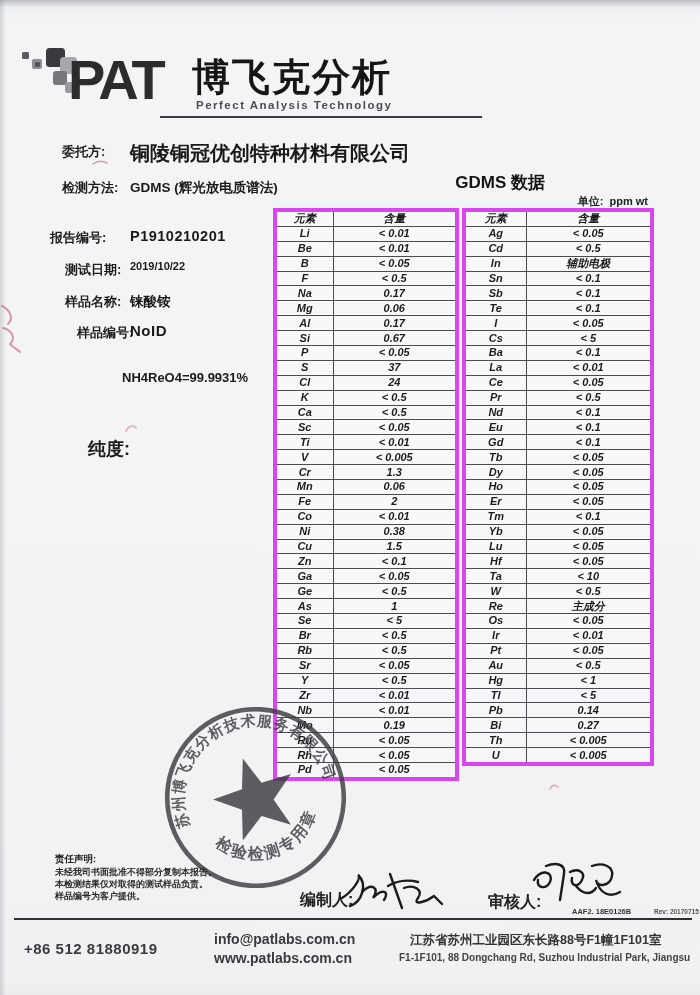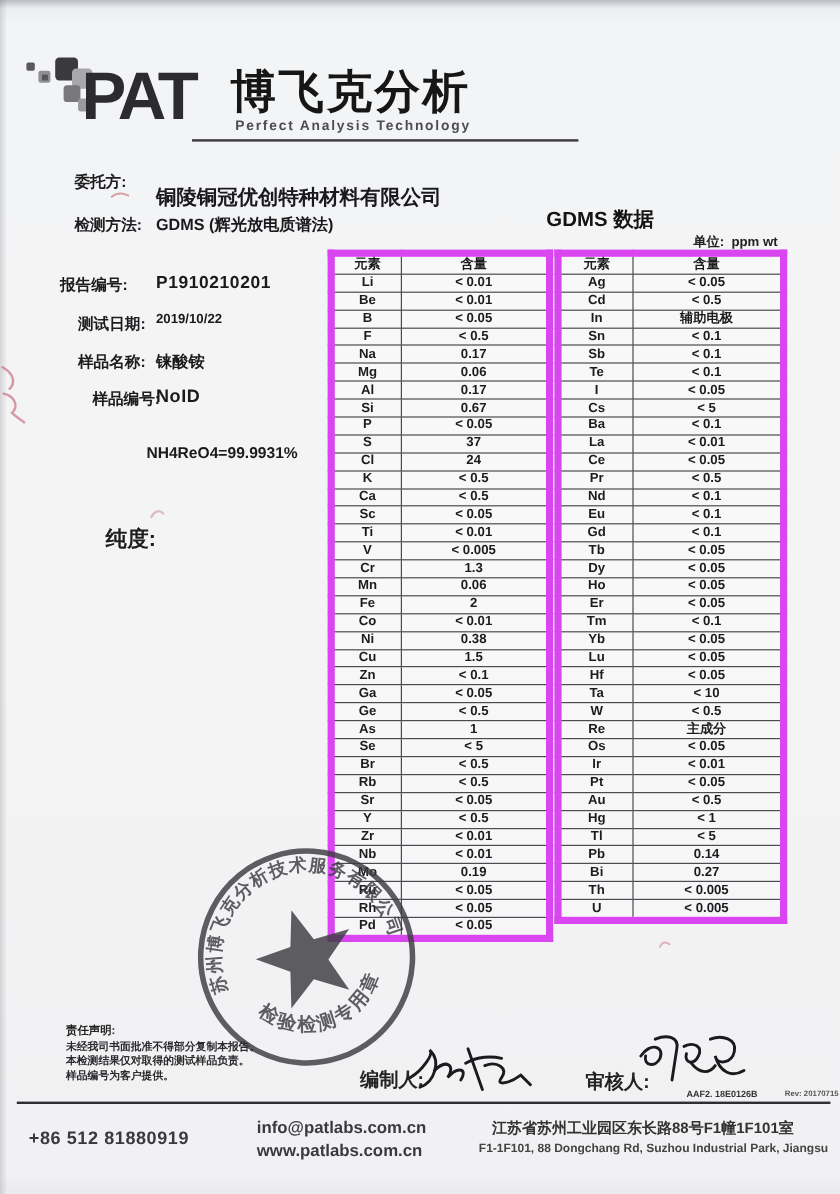--- a/index.html
+++ b/index.html
@@ -31,21 +31,21 @@
   .val{font-size:13.5px;font-weight:800;color:#1a1a1c;}
   .section-title{font-size:17px;font-weight:800;color:#141414;}
   .unit{font-size:11px;font-weight:800;color:#222;}
 
   
   table.data-table{border-collapse:collapse;table-layout:fixed;background:rgba(255,255,255,.35);}
   table.data-table th,table.data-table td{
     border:1px solid #4c4c50;height:13.9px;padding:0;
     font-size:11px;font-weight:800;text-align:center;color:#1c1c1e;line-height:1;
   }
-  table.data-table{border:6px solid #d946ef;}
+  table.data-table{border:4px solid #d946ef;font-style:italic;}
   #left-table{left:273px;top:208px;width:182px;}
   #right-table{left:462px;top:208px;width:188px;}
   #left-table col.c-el{width:58px;}  #left-table col.c-val{width:124px;}
   #right-table col.c-el{width:62px;} #right-table col.c-val{width:126px;}
 
   
   .stamp{left:158px;top:700px;width:195px;height:195px;transform:rotate(-18deg);opacity:.82;}
 
   
   .disc-title{left:55px;top:853px;font-size:9.5px;font-weight:800;color:#222;}
@@ -80,21 +80,21 @@
   <rect x="44" y="19" width="17" height="17" rx="3.5" fill="#a7a7ac"></rect>
   <rect x="37" y="33" width="14" height="14" rx="3" fill="#77777c"></rect>
   <rect x="49" y="44" width="11" height="11" rx="2.5" fill="#9b9b9f"></rect>
 </svg>
 <div class="abs logo-pat">PAT</div>
 <div class="abs logo-cn">博飞克分析</div>
 <div class="abs logo-sub">Perfect Analysis Technology</div>
 <div class="abs logo-underline"></div>
 
 <div class="abs lab" style="left:62px;top:143px;">委托方:</div>
-<div class="abs val" style="left:130px;top:153px;font-size:17px;">铜陵铜冠优创特种材料有限公司</div>
+<div class="abs val" style="left:130px;top:140px;font-size:20px;">铜陵铜冠优创特种材料有限公司</div>
 
 <div class="abs lab" style="left:62px;top:179px;">检测方法:</div>
 <div class="abs val" style="left:130px;top:178.5px;">GDMS (辉光放电质谱法)</div>
 
 <div class="abs section-title" style="left:380px;top:171px;width:165px;text-align:right;">GDMS 数据</div>
 <div class="abs unit" style="left:500px;top:194px;width:148px;text-align:right;">
   <span>单位:</span>&nbsp;&nbsp;<span>ppm wt</span>
 </div>
 
 <div class="abs lab" style="left:50px;top:229px;">报告编号:</div>

